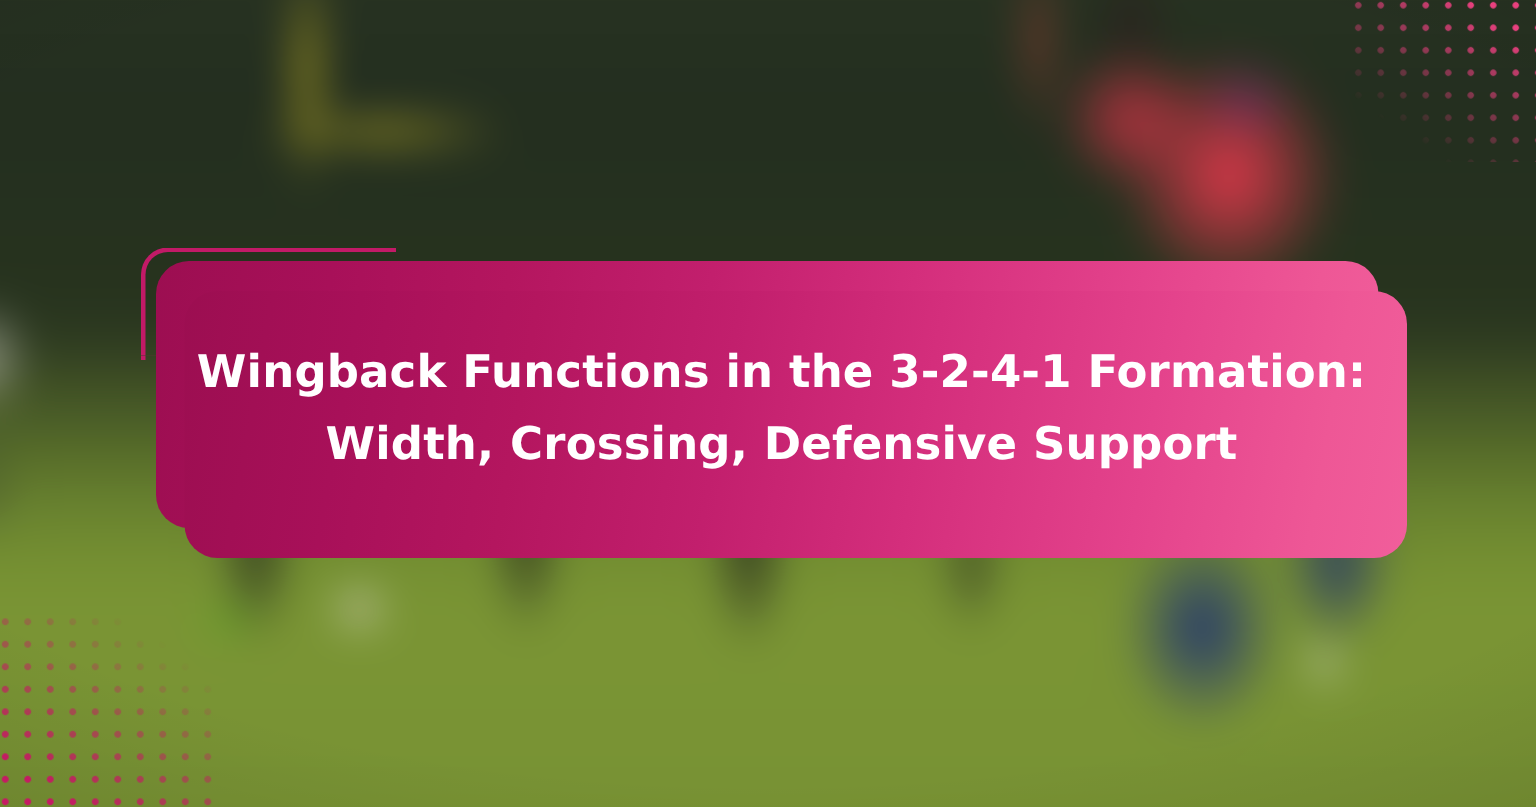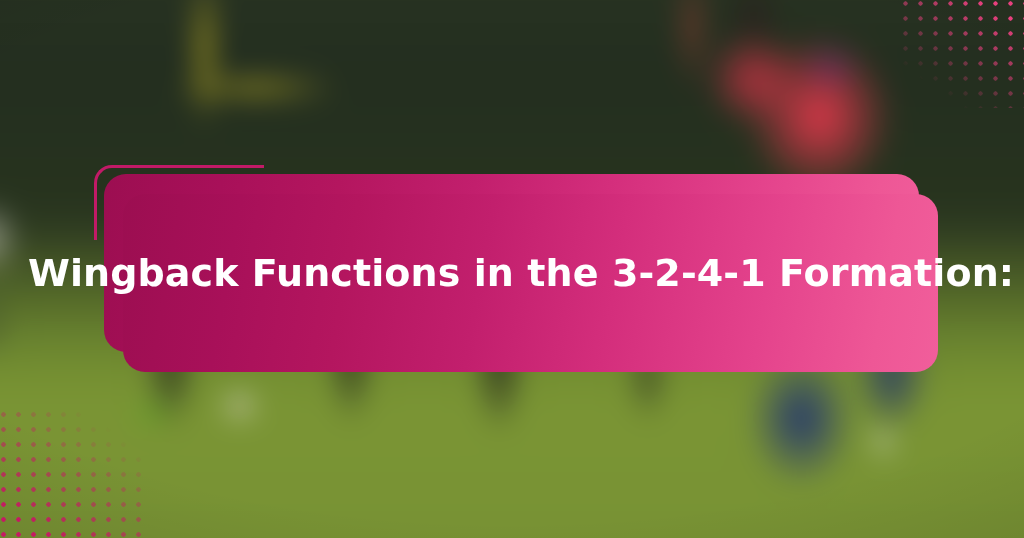--- a/index.html
+++ b/index.html
@@ -170,21 +170,21 @@
     width: 796px;
     height: 198px;
     display: flex;
     flex-direction: column;
     align-items: center;
     justify-content: center;
     z-index: 3;
   }
   .title-line {
     color: #ffffff;
-    font-size: 38px;
+    font-size: 30px;
     font-weight: 600;
     line-height: 48px;
     letter-spacing: .1px;
     text-align: center;
     white-space: nowrap;
     font-family: "DejaVu Sans", "Liberation Sans", sans-serif;
   }
 </style>
 </head>
 <body>
@@ -197,16 +197,17 @@
   <div class="dots dots-tr"></div>
   <div class="dots dots-bl"></div>
 
   <div class="ghost-frame"></div>
 
   <div class="card-wrap">
     <div class="card-block a"></div>
     <div class="card-block b"></div>
     <div class="card-content">
       <div class="title-line">Wingback Functions in the 3-2-4-1 Formation:</div>
+      <div class="title-line">Width, Crossing, Defensive Support</div>
     </div>
   </div>
 
 </div>
 
 </body></html>

